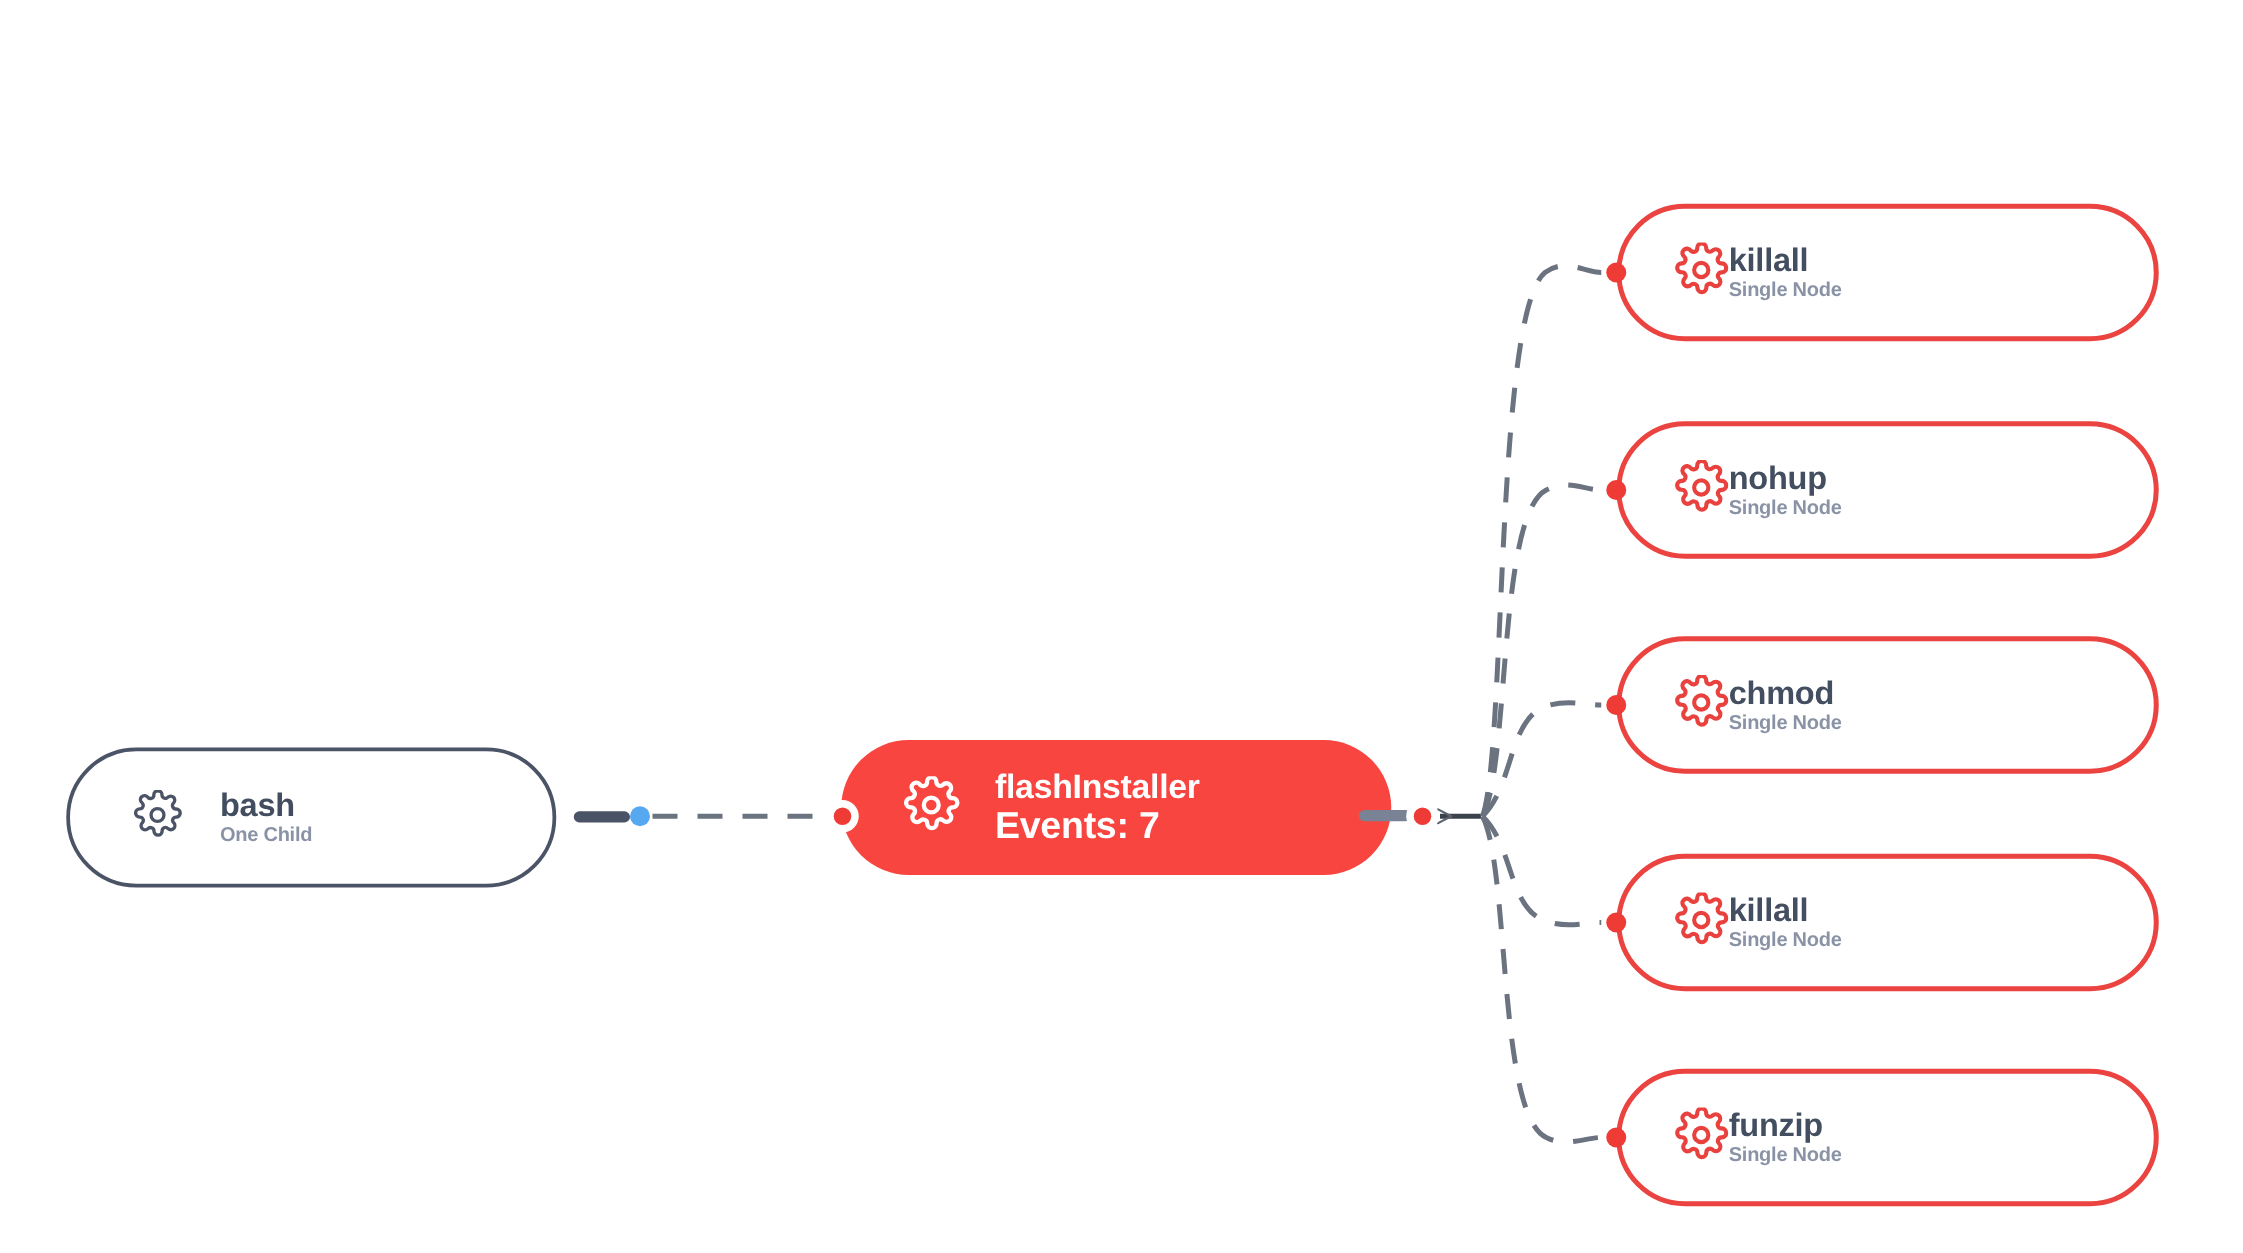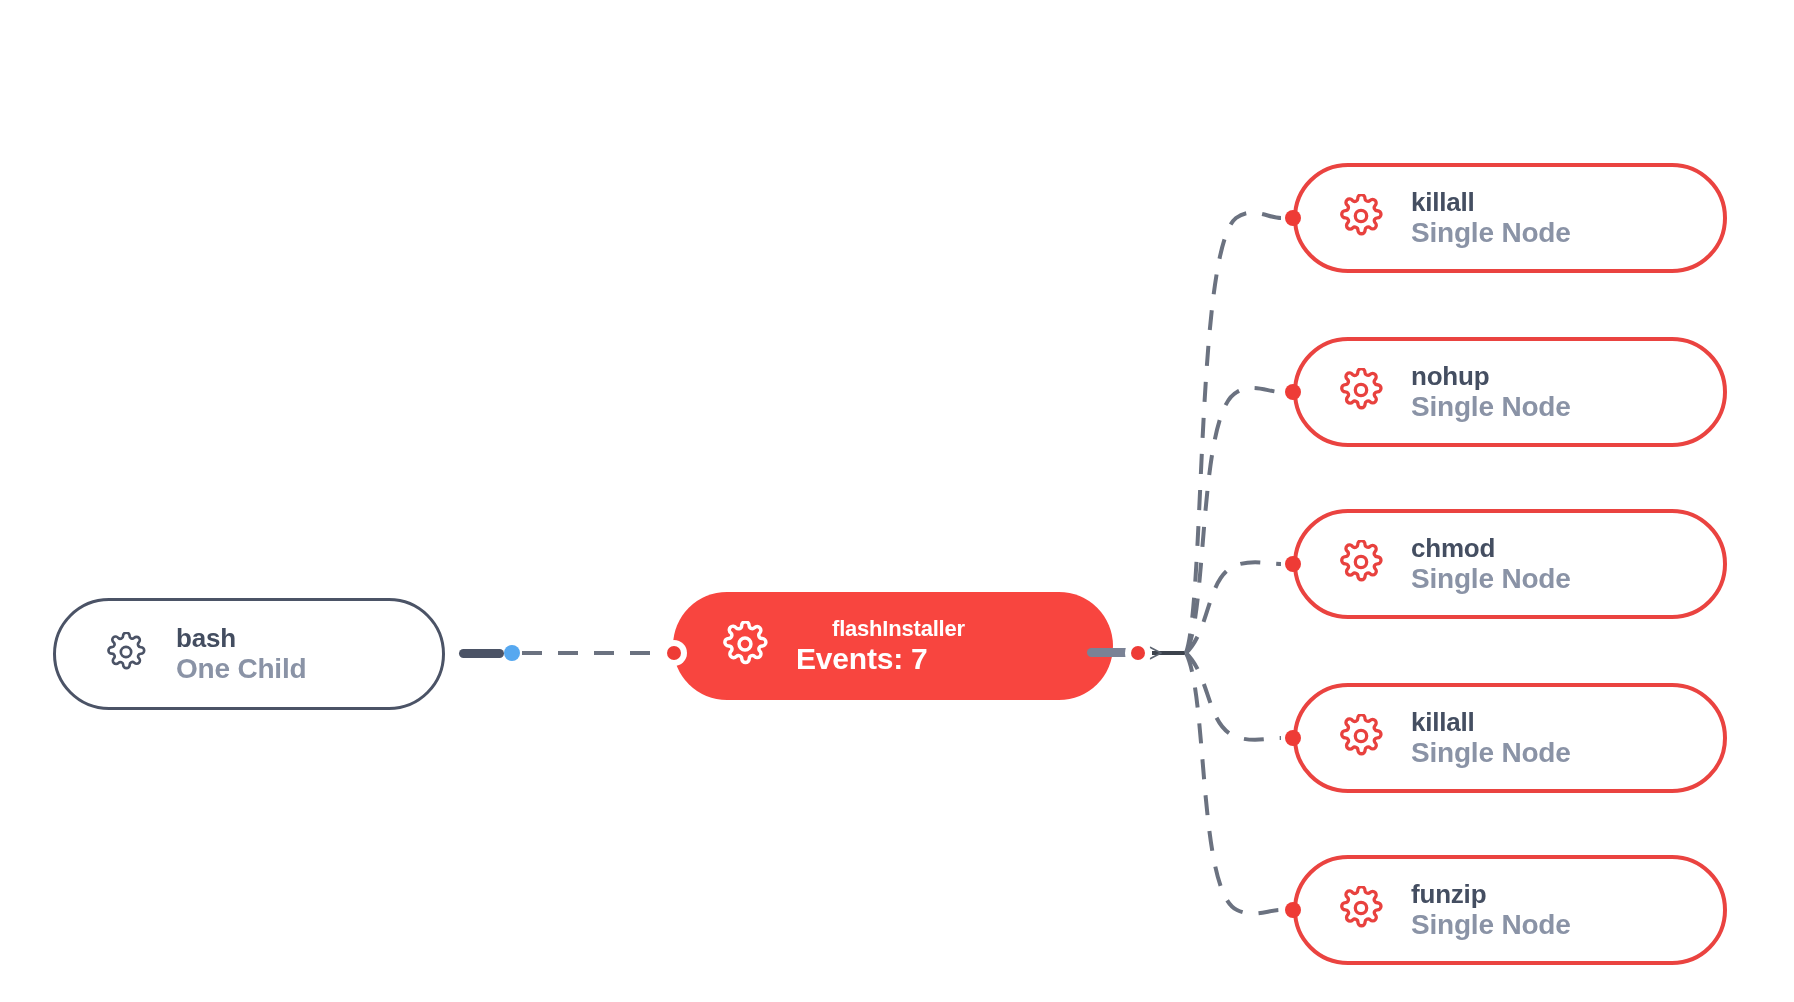--- a/index.html
+++ b/index.html
@@ -55,21 +55,21 @@
   }
 
   .node-title {
     font-size: 26px;
     font-weight: 700;
     letter-spacing: -0.2px;
     white-space: nowrap;
   }
 
   .node-sub {
-    font-size: 28px;
+    font-size: 16px;
     font-weight: 700;
     letter-spacing: -0.2px;
     white-space: nowrap;
   }
 
   
   #node-root {
     left: 53px;
     top: 598px;
     width: 392px;
@@ -85,36 +85,36 @@
   
   #node-center {
     left: 673px;
     top: 592px;
     width: 440px;
     height: 108px;
     background: #f8453f;
     border: none;
     padding-left: 49px;
   }
-  #node-center .node-title { color: #ffffff; font-size: 22px; margin-left: 36px; }
+  #node-center .node-title { color: #ffffff; font-size: 27px; }
   #node-center .node-sub   { color: #ffffff; font-size: 30px; }
   #node-center .node-labels { margin-left: 28px; }
 
   
   .node-child {
     left: 1293px;
     width: 434px;
     height: 110px;
     background: #ffffff;
     border: 4px solid #ea4340;
     padding-left: 42px;
   }
   .node-child .node-title { color: #444e61; }
   .node-child .node-sub   { color: #8a93a6; }
-  .node-child .node-labels { margin-left: 28px; }
+  .node-child .node-labels { }
 
   
   .collapse-bar {
     position: absolute;
     height: 9px;
     border-radius: 5px;
   }
   #root-collapse-bar {
     left: 459px;
     top: 649px;

